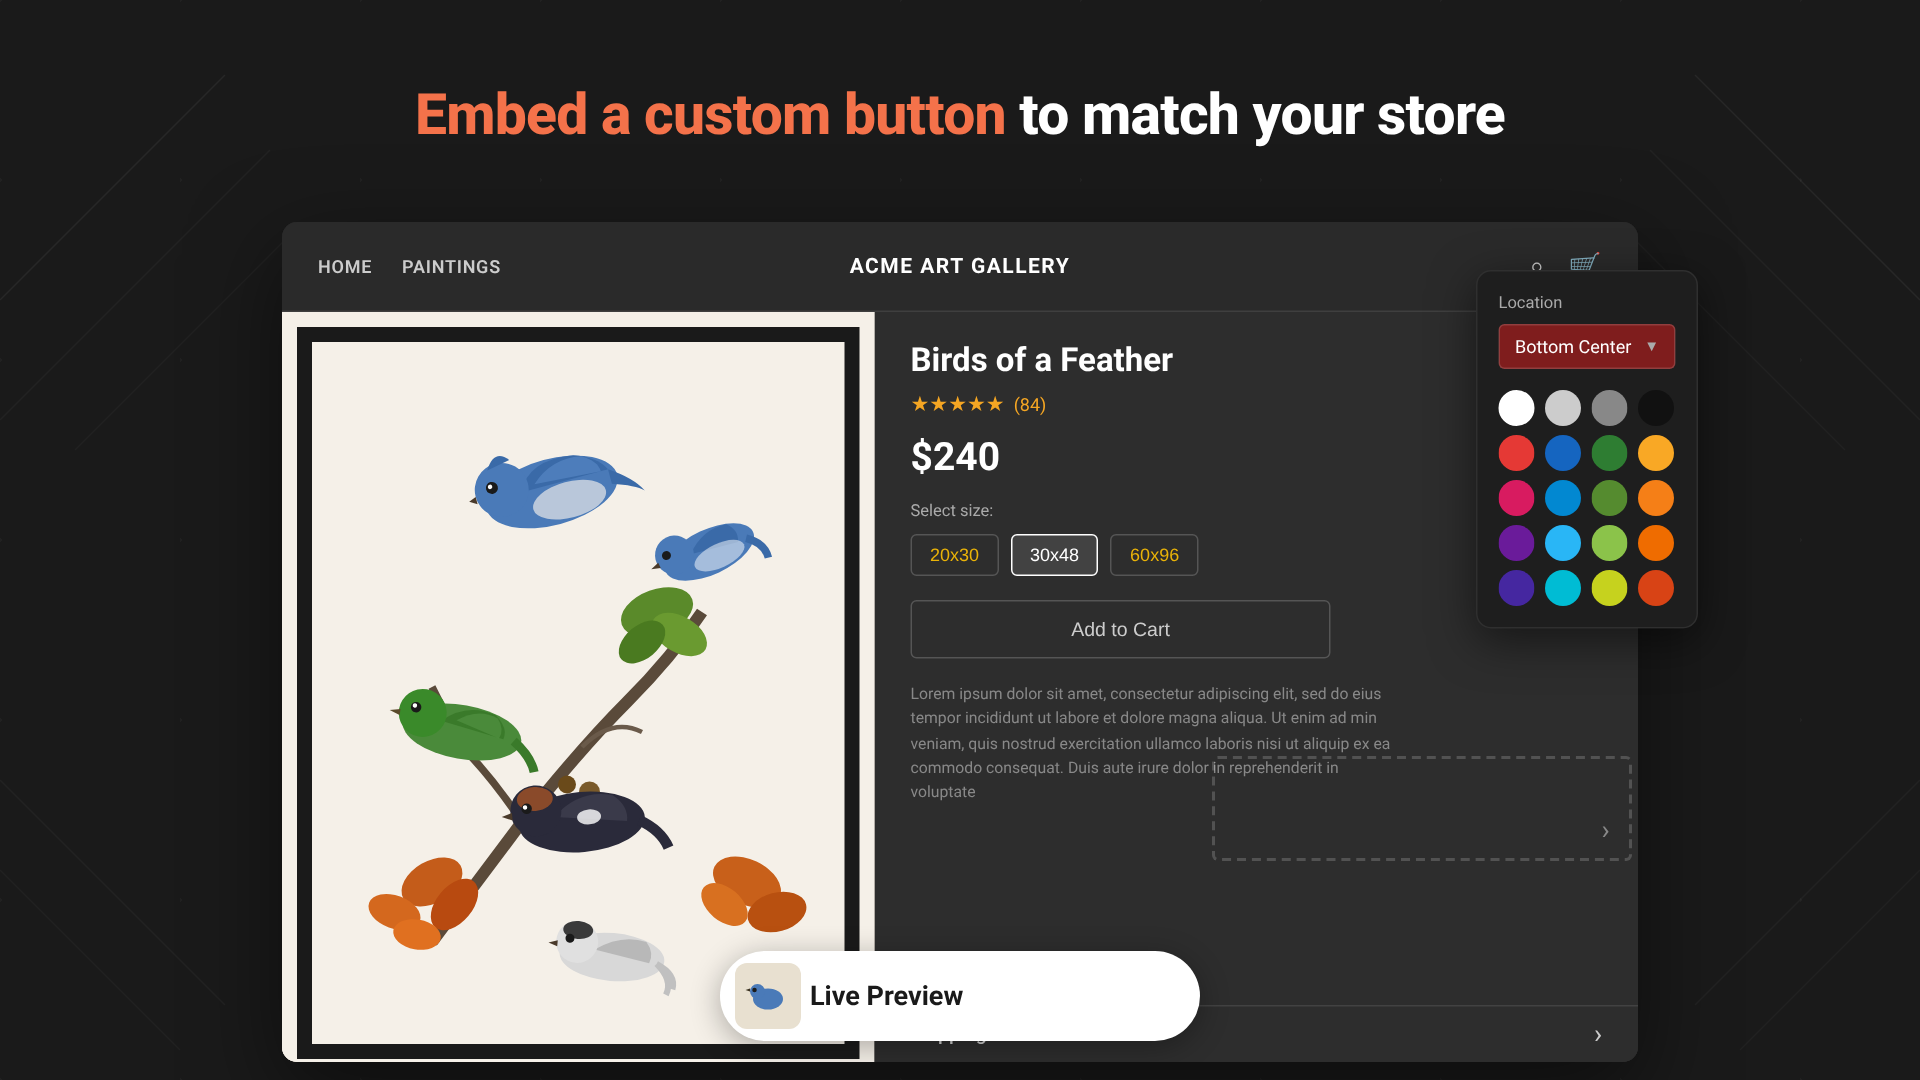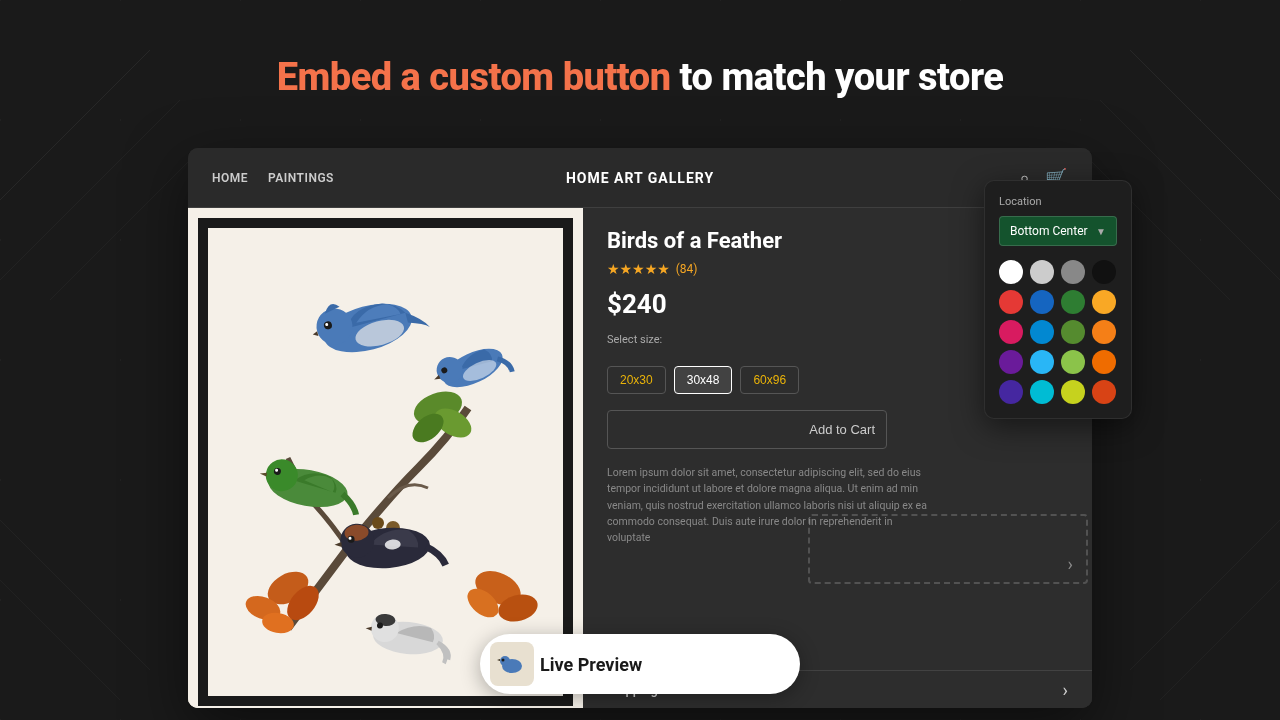--- a/index.html
+++ b/index.html
@@ -173,21 +173,21 @@
     }
     .price {
       font-size: 26px;
       font-weight: 700;
       color: #ffffff;
       margin-bottom: 14px;
     }
     .size-label {
       font-size: 11px;
       color: #aaa;
-      margin-bottom: 20px;
+      margin-bottom: 9px;
     }
     .size-options {
       display: flex;
       gap: 8px;
       margin-bottom: 16px;
     }
     .size-btn {
       padding: 6px 12px;
       border: 1px solid #555;
       border-radius: 4px;
@@ -205,21 +205,21 @@
       width: 100%;
       max-width: 280px;
       padding: 11px;
       background: transparent;
       border: 1px solid #555;
       border-radius: 4px;
       color: #ccc;
       font-size: 13px;
       cursor: pointer;
       margin-bottom: 16px;
-      text-align: right;
+      text-align: center;
     }
     .product-details-heading {
       font-size: 14px;
       font-weight: 600;
       color: #ffffff;
       margin-bottom: 8px;
     }
     .product-desc {
       font-size: 10.5px;
       color: #888;
@@ -274,21 +274,21 @@
     }
     .location-label {
       font-size: 11px;
       color: #aaa;
       margin-bottom: 8px;
     }
     .location-dropdown {
       display: flex;
       align-items: center;
       justify-content: space-between;
-      background: #14532d;
+      background: #7f1d1d;
       border: 1px solid rgba(255,255,255,0.15);
       border-radius: 4px;
       padding: 7px 10px;
       margin-bottom: 14px;
       cursor: pointer;
     }
     .location-dropdown span {
       font-size: 12px;
       color: #ffffff;
     }
@@ -340,21 +340,21 @@
   <span class="highlight">Embed a custom button</span><span> to match your store</span>
 </h1>
 
 <div class="store-mockup">
 
   <div class="store-nav">
     <div class="nav-links">
       <span class="nav-link">HOME</span>
       <span class="nav-link">PAINTINGS</span>
     </div>
-    <div class="nav-title">HOME ART GALLERY</div>
+    <div class="nav-title">ACME ART GALLERY</div>
     <div class="nav-icons">
       <span class="nav-icon">⌕</span>
       <span class="nav-icon">🛒</span>
     </div>
   </div>
 
   <div class="store-content">
 
     <div class="product-image-area">
       <div class="painting">

